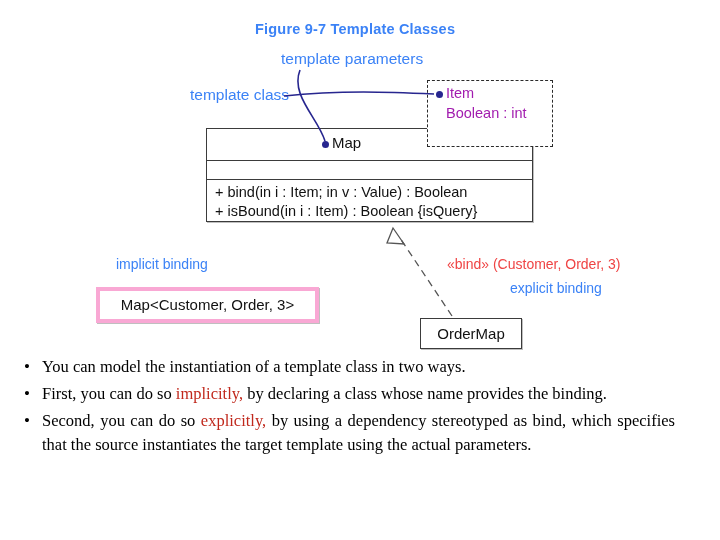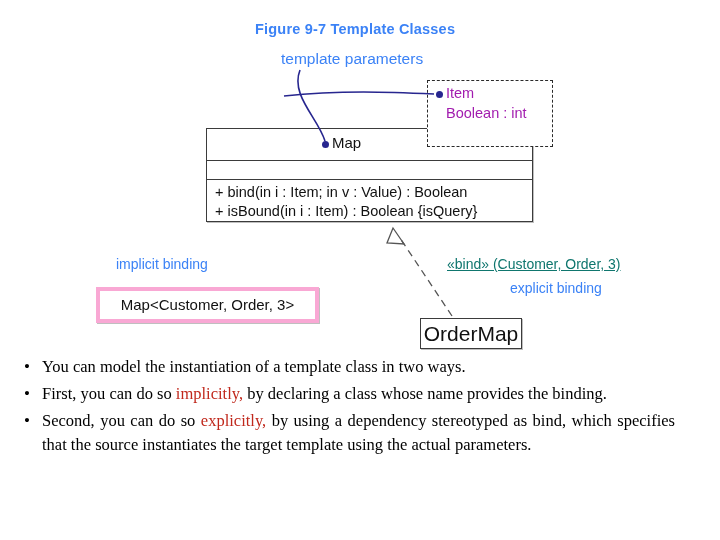--- a/index.html
+++ b/index.html
@@ -65,22 +65,21 @@
     font-size: 14px;
     font-weight: normal;
     padding-left: 42px;
   }
 
   #label-bind-stereotype {
     left: 447px;
     top: 256px;
     font-size: 14px;
     font-weight: normal;
-    color: #0f766e;
-    text-decoration: underline;
+    color: #ef4444;
   }
 
   #label-explicit-binding {
     left: 510px;
     top: 280px;
     font-size: 14px;
     font-weight: normal;
   }
 
   
@@ -168,21 +167,21 @@
     left: 420px;
     top: 318px;
     width: 100px;
     height: 29px;
     border: 1px solid #3b3b3b;
     background: #ffffff;
     box-shadow: 1px 1px 0 rgba(0,0,0,0.25);
   }
   #ordermap-box-text {
     font-family: "Liberation Sans", sans-serif;
-    font-size: 21px;
+    font-size: 15px;
     color: #111111;
     text-align: center;
     line-height: 29px;
     white-space: nowrap;
   }
 
   #connectors {
     position: absolute;
     left: 0;
     top: 0;
@@ -241,20 +240,21 @@
 <body>
 
 <div id="slide">
 
   <div id="diagram">
 
     <div class="dg-label" id="figure-title">Figure 9-7 Template Classes</div>
 
     <div class="dg-label" id="label-template-parameters">template parameters</div>
 
+    <div class="dg-label" id="label-template-class">template class</div>
 
     <div class="dg-label" id="label-implicit-binding">implicit binding</div>
 
     <div class="dg-label" id="label-bind-stereotype">«bind» (Customer, Order, 3)</div>
 
     <div class="dg-label" id="label-explicit-binding">explicit binding</div>
 
     <div id="class-box">
       <div id="class-name-compartment">
         <div id="class-name-text">Map</div>

